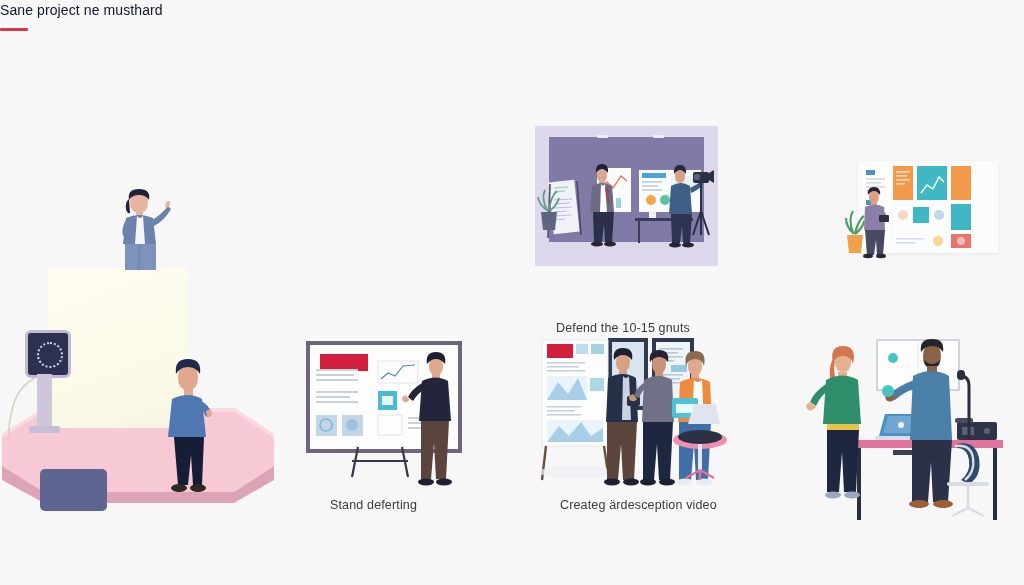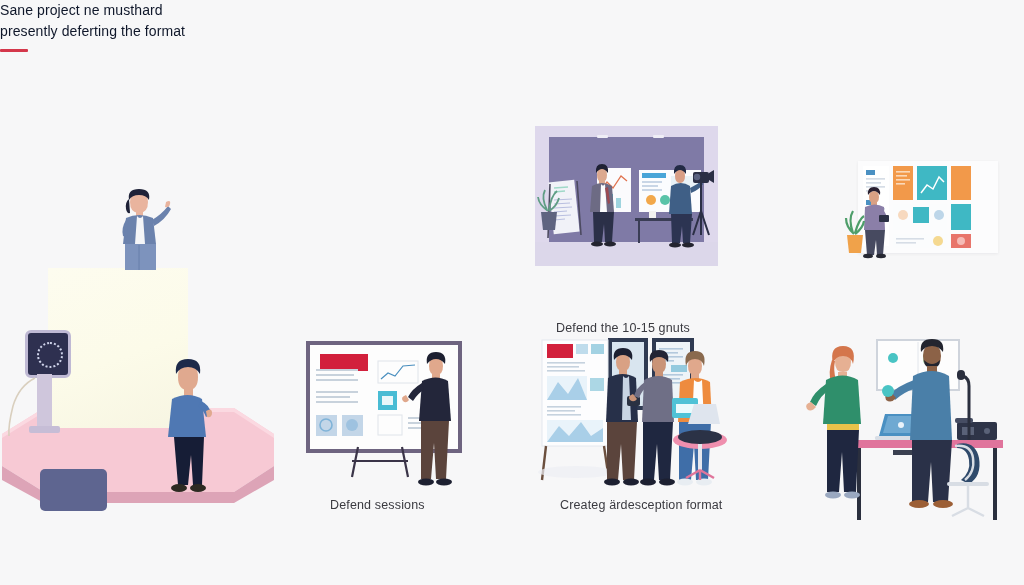--- a/index.html
+++ b/index.html
@@ -480,21 +480,20 @@
         <path d="M152 112 q18 -4 22 14 q3 18 -10 26 l-8 -4 q10 -8 8 -20 q-2 -12 -12 -12z" fill="#2f4a6b"></path>
         <path d="M150 114 q16 -2 18 12 q2 14 -8 22" stroke="#d8dde4" stroke-width="2.4" fill="none"></path>
         <rect x="142" y="150" width="42" height="4" rx="2" fill="#d8dde4"></rect>
         <path d="M163 154 v22 M163 176 l-16 8 M163 176 l16 8" stroke="#d8dde4" stroke-width="2.4" fill="none"></path>
       </g>
     </svg>
   </div>
 
   <div id="heading-block">
     <div class="ln">Sane project ne musthard</div>
-    <div class="ln">presently deferting the format</div>
     <div id="accent-bar"></div>
   </div>
 
   <div class="caption" id="cap-defend">Defend the 10-15 gnuts</div>
-  <div class="caption" id="cap-stand">Defend sessions</div>
-  <div class="caption" id="cap-video">Createg ärdesception format</div>
+  <div class="caption" id="cap-stand">Stand deferting</div>
+  <div class="caption" id="cap-video">Createg ärdesception video</div>
 
 </div>
 
 </body></html>

